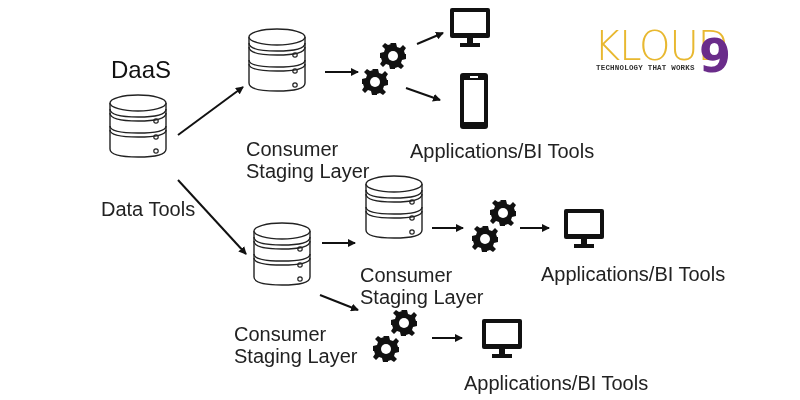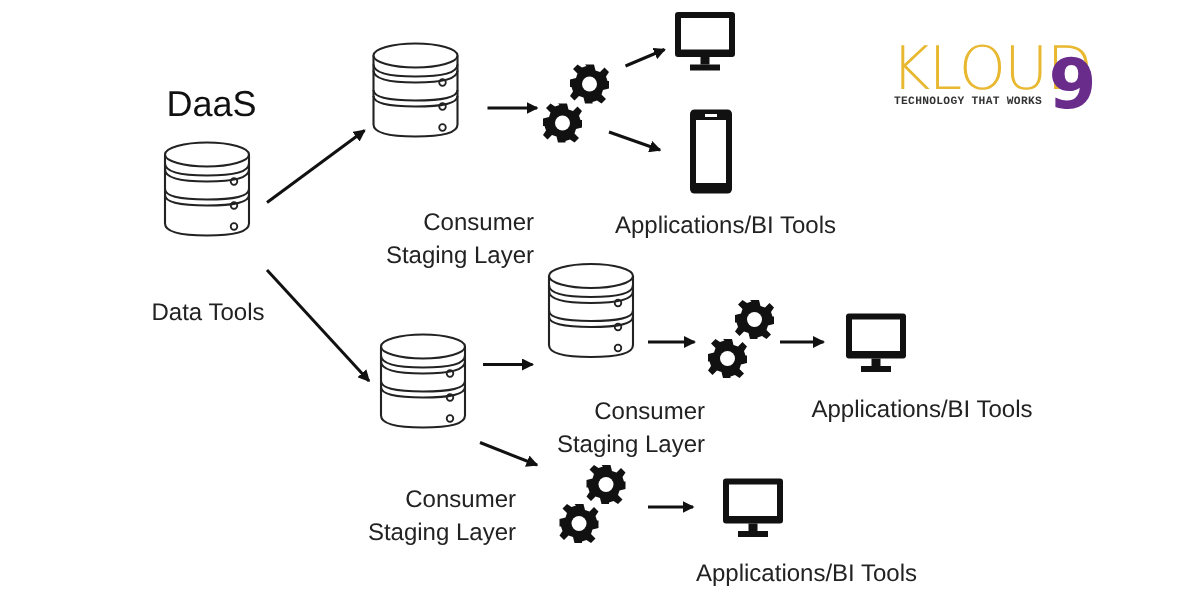--- a/index.html
+++ b/index.html
@@ -1,17 +1,17 @@
 <!DOCTYPE html>
 <html><head>
 <meta charset="utf-8">
 <style>
   html, body { margin: 0; padding: 0; background: #ffffff; }
   body { width: 800px; height: 400px; position: relative; overflow: hidden; font-family: "Liberation Sans", "DejaVu Sans", sans-serif; color: #111; }
-  .lbl { position: absolute; font-size: 16px; color: #222; text-align: right; line-height: 22px; white-space: nowrap; }
+  .lbl { position: absolute; font-size: 20px; color: #222; text-align: left; line-height: 22px; white-space: nowrap; }
   .title { position: absolute; font-size: 24px; color: #111; }
   svg.full { position: absolute; left: 0; top: 0; }
   .logo-main { position: absolute; font-size: 40px; letter-spacing: -1px; color: #e8b830; font-weight: 300; font-family: "DejaVu Sans", sans-serif; line-height: 40px; }
   .logo-tag { position: absolute; font-size: 7.5px; color: #333; font-weight: bold; letter-spacing: 0.2px; font-family: Liberation Mono, monospace; }
   .logo-nine { position: absolute; font-size: 46px; color: #6a2c8a; font-weight: bold; font-family: "DejaVu Sans", sans-serif; line-height: 46px; }
 </style>
 </head>
 <body>
 
 <svg class="full" width="800" height="400" viewBox="0 0 800 400">

